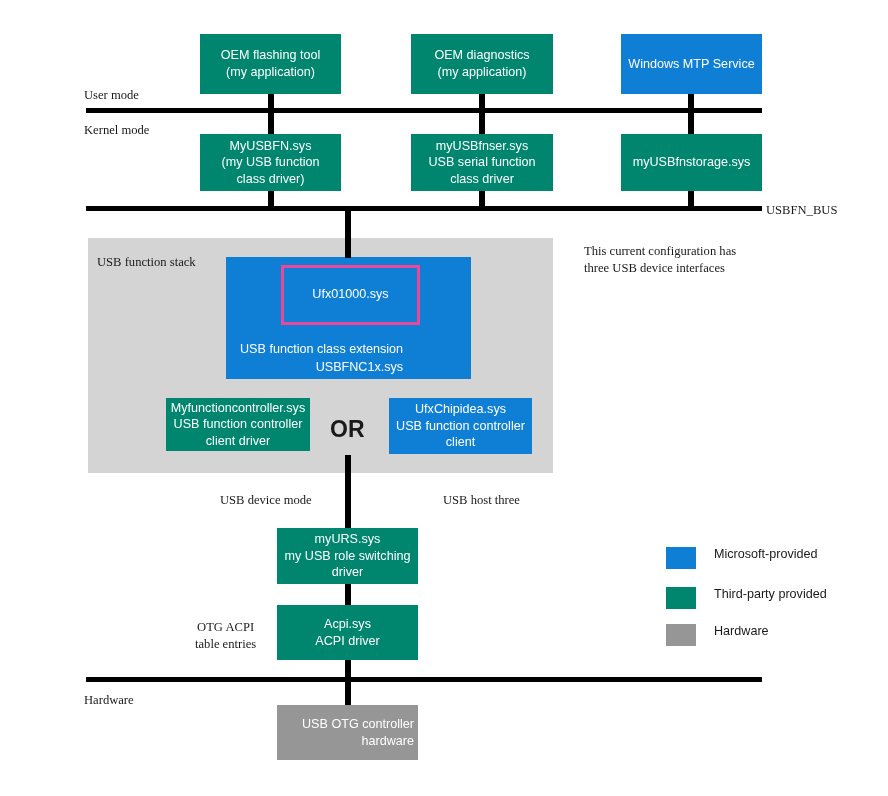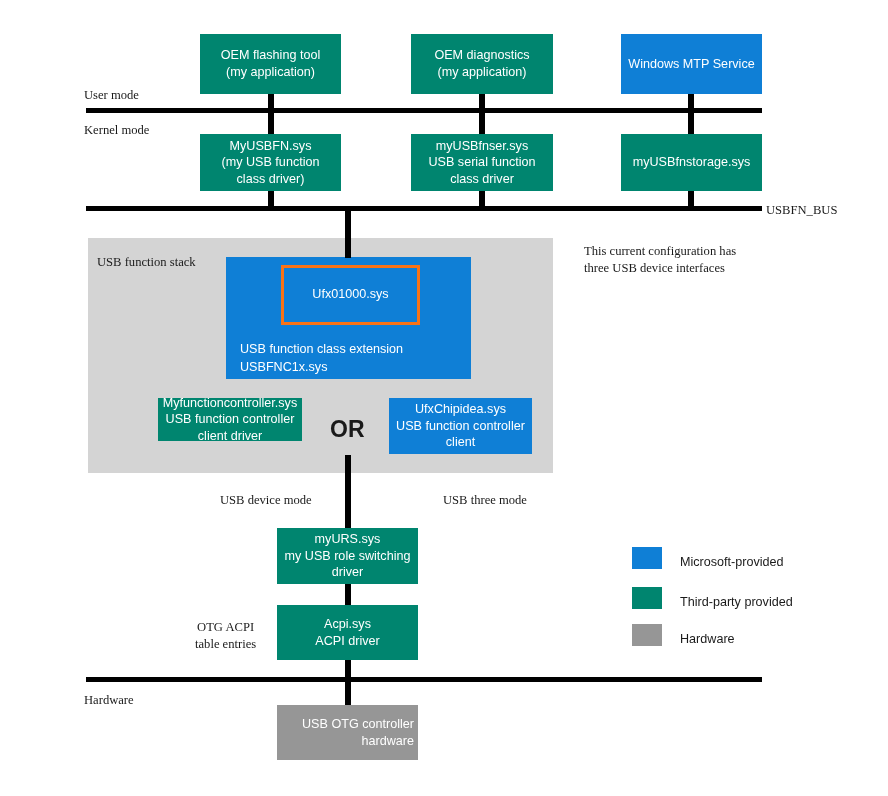--- a/index.html
+++ b/index.html
@@ -66,21 +66,21 @@
 
   .stack-region {
     position: absolute;
     background: #d4d4d4;
     z-index: 1;
   }
 
   .ufx-inner {
     position: absolute;
     box-sizing: border-box;
-    border: 3px solid #f97316;
+    border: 3px solid #ec4899;
     background: transparent;
     display: flex;
     flex-direction: column;
     align-items: center;
     justify-content: center;
     color: #ffffff;
     text-align: center;
     font-size: 12.6px;
     line-height: 1.4;
     z-index: 6;
@@ -100,21 +100,22 @@
     font-weight: bold;
     color: #1a1a1a;
     z-index: 6;
   }
 
   
   .legend { position: absolute; z-index: 8; }
   .legend-row {
     position: absolute;
     display: flex;
-    align-items: flex-end;
+    align-items: flex-start;
+    margin-left: 34px;
   }
   .swatch {
     width: 30px;
     height: 22px;
     flex: 0 0 auto;
   }
   .legend-label {
     margin-left: 18px;
     font-size: 12.6px;
     color: #1a1a1a;
@@ -180,41 +181,41 @@
   <div class="stack-region" style="left:88px; top:238px; width:465px; height:235px;"></div>
 
   <div class="label" style="left:97px; top:254px;">USB function stack</div>
 
   <div style="position:absolute; left:226px; top:257px; width:245px; height:122px; background:#0f7fd6; z-index:3;"></div>
 
   <div class="ufx-inner" style="left:281px; top:265px; width:139px; height:60px;">
     <span class="ln">Ufx01000.sys</span>
   </div>
 
-  <div class="ufx-sub" style="left:240px; top:340px;">USB function class extension
+  <div class="ufx-sub" style="left:240px; top:340px;text-align:right;">USB function class extension
 USBFNC1x.sys</div>
 
-  <div class="box teal" style="left:158px; top:398px; width:144px; height:43px; z-index:5;">
+  <div class="box teal" style="left:166px; top:398px; width:144px; height:53px; z-index:5;">
     <span class="ln">Myfunctioncontroller.sys</span>
     <span class="ln">USB function controller</span>
     <span class="ln">client driver</span>
   </div>
 
   <div class="or-text" style="left:330px; top:416px;">OR</div>
 
   <div class="box blue" style="left:389px; top:398px; width:143px; height:56px; z-index:5;">
     <span class="ln">UfxChipidea.sys</span>
     <span class="ln">USB function controller</span>
     <span class="ln">client</span>
   </div>
 
   <div class="vline" style="left:345px; top:455px; height:74px;"></div>
 
   <div class="label" style="left:220px; top:492px;">USB device mode</div>
-  <div class="label" style="left:443px; top:492px;">USB three mode</div>
+  <div class="label" style="left:443px; top:492px;">USB host three</div>
 
   <div class="box teal" style="left:277px; top:528px; width:141px; height:56px;">
     <span class="ln">myURS.sys</span>
     <span class="ln">my USB role switching</span>
     <span class="ln">driver</span>
   </div>
 
   <div class="vline" style="left:345px; top:583px; height:24px;"></div>
 
   <div class="box teal" style="left:277px; top:605px; width:141px; height:55px;">

